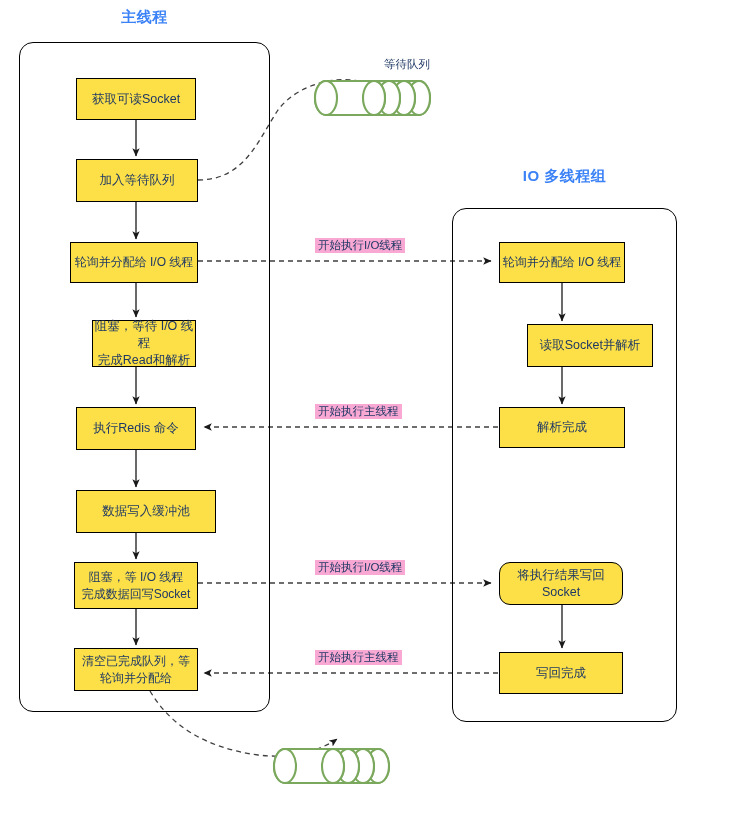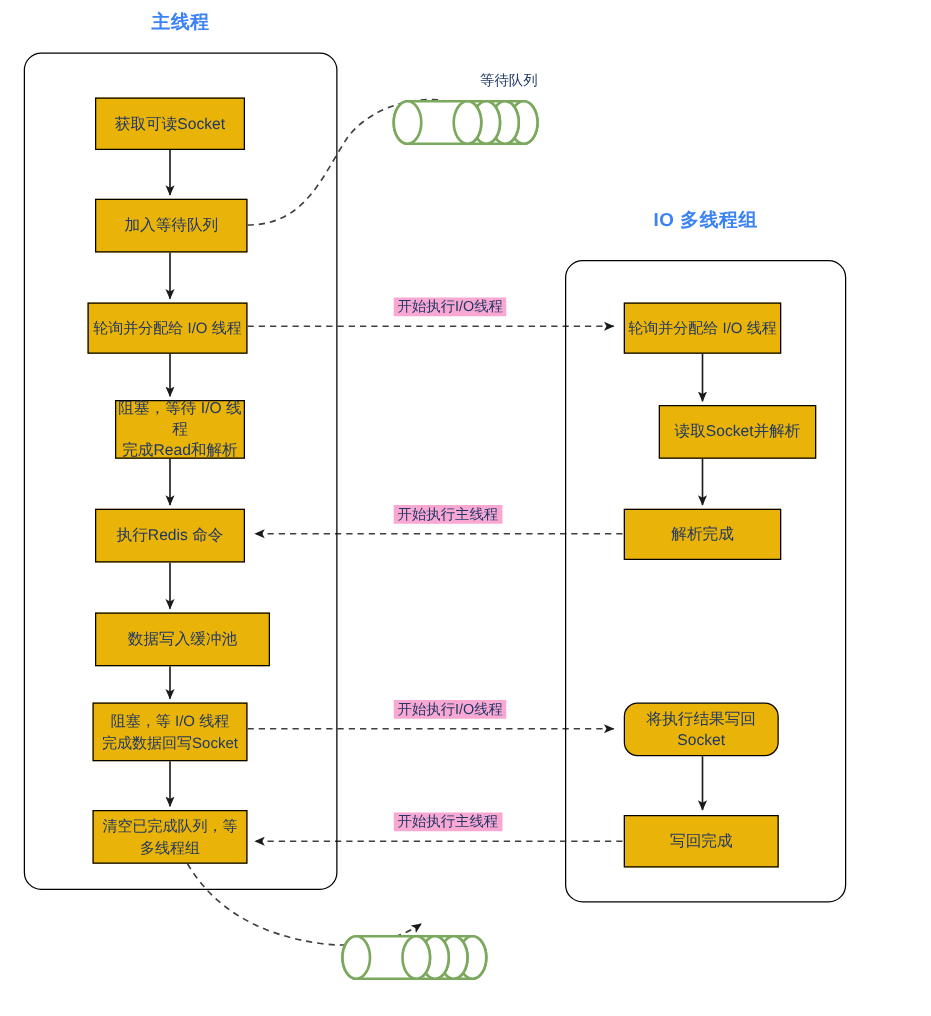--- a/index.html
+++ b/index.html
@@ -32,21 +32,21 @@
   .lane {
     position: absolute;
     border: 1.4px solid #000000;
     border-radius: 14px;
     background: transparent;
     box-sizing: border-box;
   }
   .node {
     position: absolute;
     border: 1.2px solid #000000;
-    background: #eab308;
+    background: #fde047;
     box-sizing: border-box;
     display: flex;
     align-items: center;
     justify-content: center;
     text-align: center;
     color: #1f3864;
     font-size: 12.5px;
     line-height: 17px;
     white-space: pre-line;
   }
@@ -158,21 +158,21 @@
 完成Read和解析</div>
 
 <div class="node" style="left:76px; top:407px; width:120px; height:43px;">执行Redis 命令</div>
 
 <div class="node" style="left:76px; top:490px; width:140px; height:43px;">数据写入缓冲池</div>
 
 <div class="node" style="left:74px; top:562px; width:124px; height:47px; font-size:12px;">阻塞，等 I/O 线程
 完成数据回写Socket</div>
 
 <div class="node" style="left:74px; top:648px; width:124px; height:43px; font-size:12px;">清空已完成队列，等
-多线程组</div>
+轮询并分配给</div>
 
 <div class="node" style="left:499px; top:242px; width:126px; height:41px; font-size:12px;">轮询并分配给 I/O 线程</div>
 
 <div class="node" style="left:527px; top:324px; width:126px; height:43px;">读取Socket并解析</div>
 
 <div class="node" style="left:499px; top:407px; width:126px; height:41px;">解析完成</div>
 
 <div class="node" style="left:499px; top:562px; width:124px; height:43px;border-radius:11px;">将执行结果写回
 Socket</div>
 

